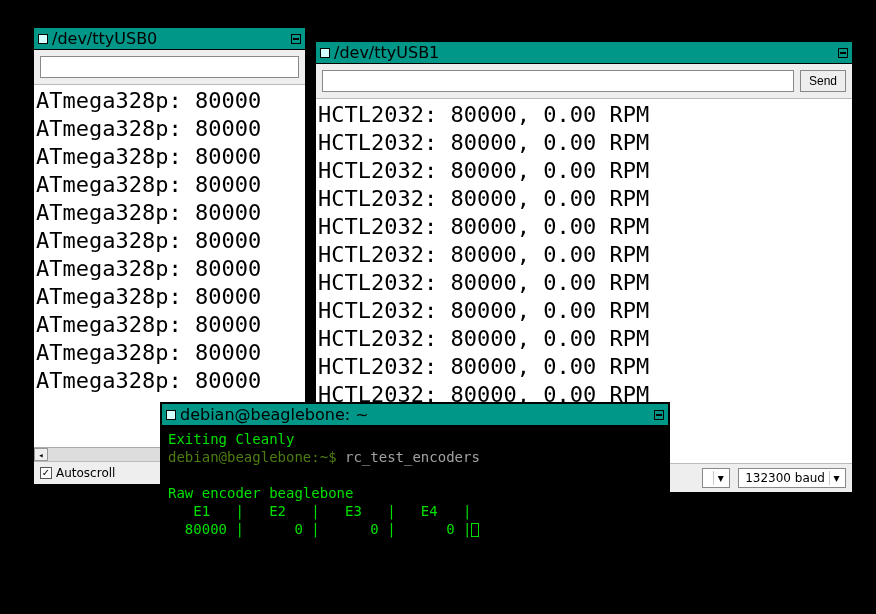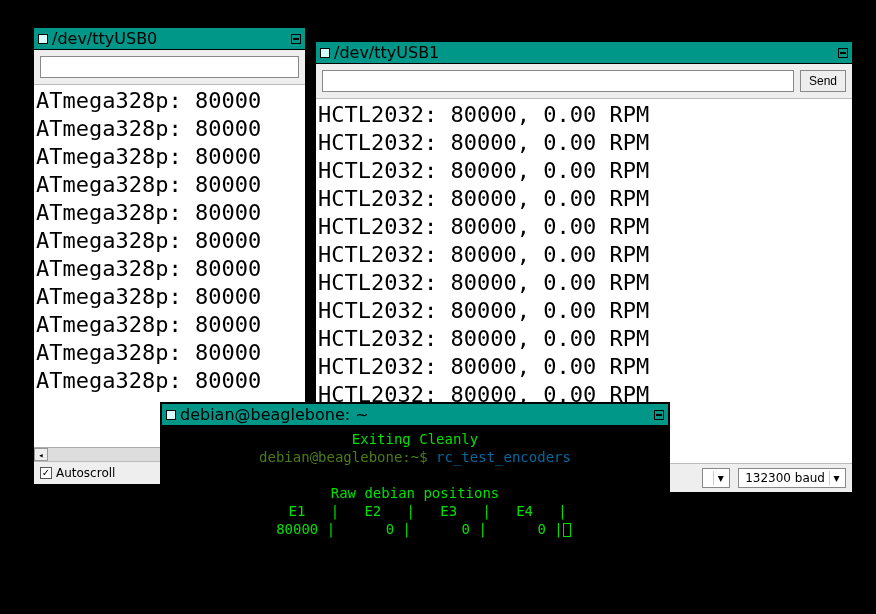--- a/index.html
+++ b/index.html
@@ -144,35 +144,34 @@
   }
   .sb-track { flex: 1; background: #ddd; }
 
   
   .terminal {
     position: absolute;
     border: 2px solid #000;
     background: #000;
     display: flex;
     flex-direction: column;
-    text-align: center;
   }
   .terminal .titlebar { color: #000; }
   .term-body {
     flex: 1;
     background: #000;
     color: #00e000;
     font-family: "DejaVu Sans Mono", "Courier New", monospace;
     font-size: 14px;
     line-height: 18px;
     white-space: pre;
     padding: 4px 6px;
   }
   .term-prompt { color: #4d7c0f; }
-  .term-cmd { color: #0369a1; }
+  .term-cmd { color: #a3a3a3; }
   .cursor {
     display: inline-block;
     width: 8px;
     height: 14px;
     border: 1px solid #00e000;
     vertical-align: text-bottom;
   }
 
   
   #w0 { left: 32px; top: 26px; width: 275px; height: 460px; z-index: 1; }
@@ -256,16 +255,16 @@
 <div class="terminal" id="t0">
   <div class="titlebar">
     <span class="win-icon"></span>
     <span>debian@beaglebone: ~</span>
     <span class="spacer"></span>
     <span class="roll-icon"></span>
   </div>
   <div class="term-body"><span>Exiting Cleanly</span>
 <span class="term-prompt">debian@beaglebone:~$ </span><span class="term-cmd">rc_test_encoders</span>
 
-<span>Raw debian positions</span>
+<span>Raw encoder beaglebone</span>
 <span>   E1   |   E2   |   E3   |   E4   |</span>
 <span>  80000 |      0 |      0 |      0 |</span><span class="cursor"></span></div>
 </div>
 
 </body></html>

